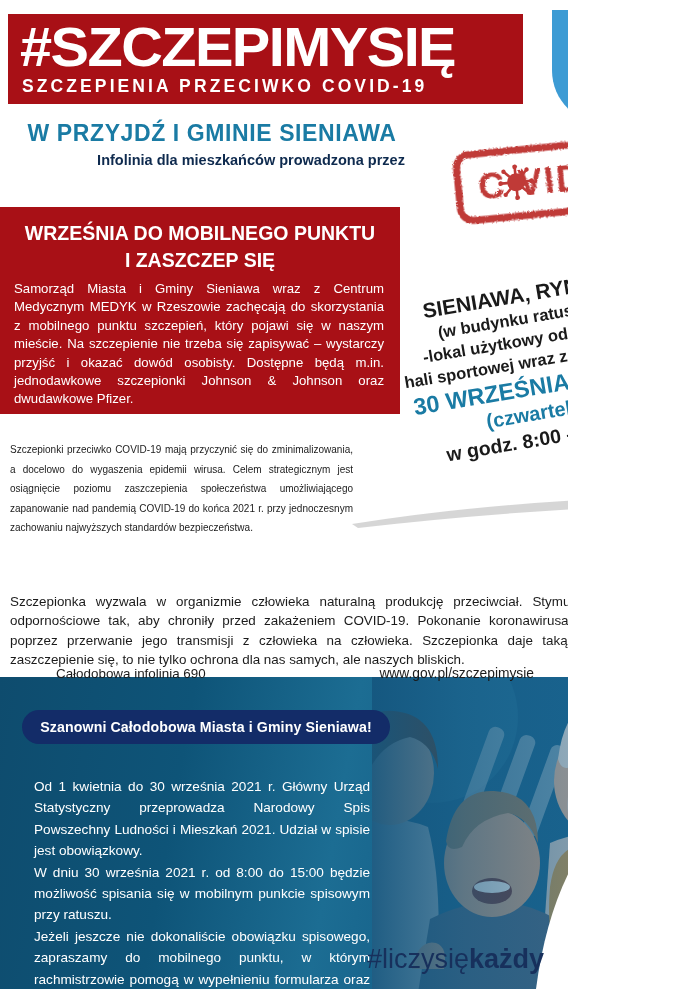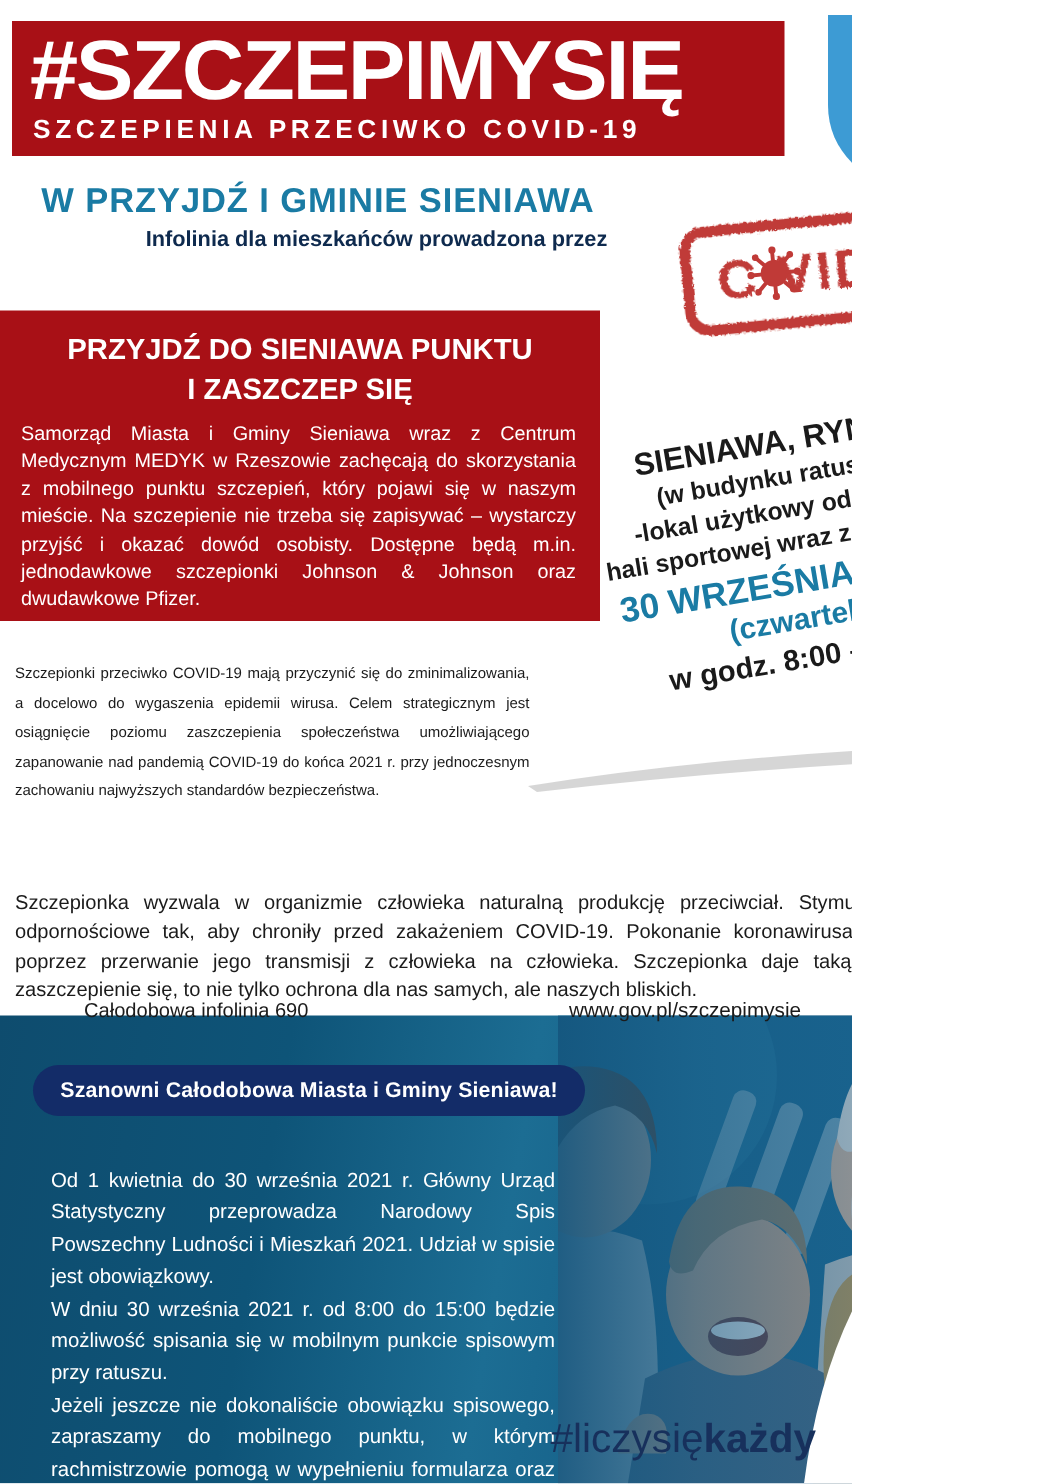--- a/index.html
+++ b/index.html
@@ -387,21 +387,21 @@
             <circle cx="11.6" cy="-11.6" r="2.2"></circle>
           <circle cx="-11.6" cy="11.6" r="2.2"></circle>
             <circle cx="11.6" cy="11.6" r="2.2"></circle>
         </g>
       </g>
     </svg>
   </div>
 
   <div class="cta-box">
     <div class="cta-heading">
-      <div>PRZYJDŹ DO SIENIAWA PUNKTU</div>
+      <div>WRZEŚNIA DO MOBILNEGO PUNKTU</div>
       <div>I ZASZCZEP SIĘ</div>
     </div>
     <div class="cta-body">Samorząd Miasta i Gminy Sieniawa wraz z Centrum Medycznym MEDYK w Rzeszowie zachęcają do skorzystania z mobilnego punktu szczepień, który pojawi się w naszym mieście. Na szczepienie nie trzeba się zapisywać – wystarczy przyjść i okazać dowód osobisty. Dostępne będą m.in. jednodawkowe szczepionki Johnson &amp; Johnson oraz dwudawkowe Pfizer.</div>
   </div>
 
   <div class="curl-shadow">
     <svg width="330" height="36" viewBox="0 0 330 36">
       <path d="M0 30 Q150 6 330 2 L330 10 Q160 16 6 34 Z" fill="#cfcfcf" opacity="0.85"></path>
     </svg>
   </div>

